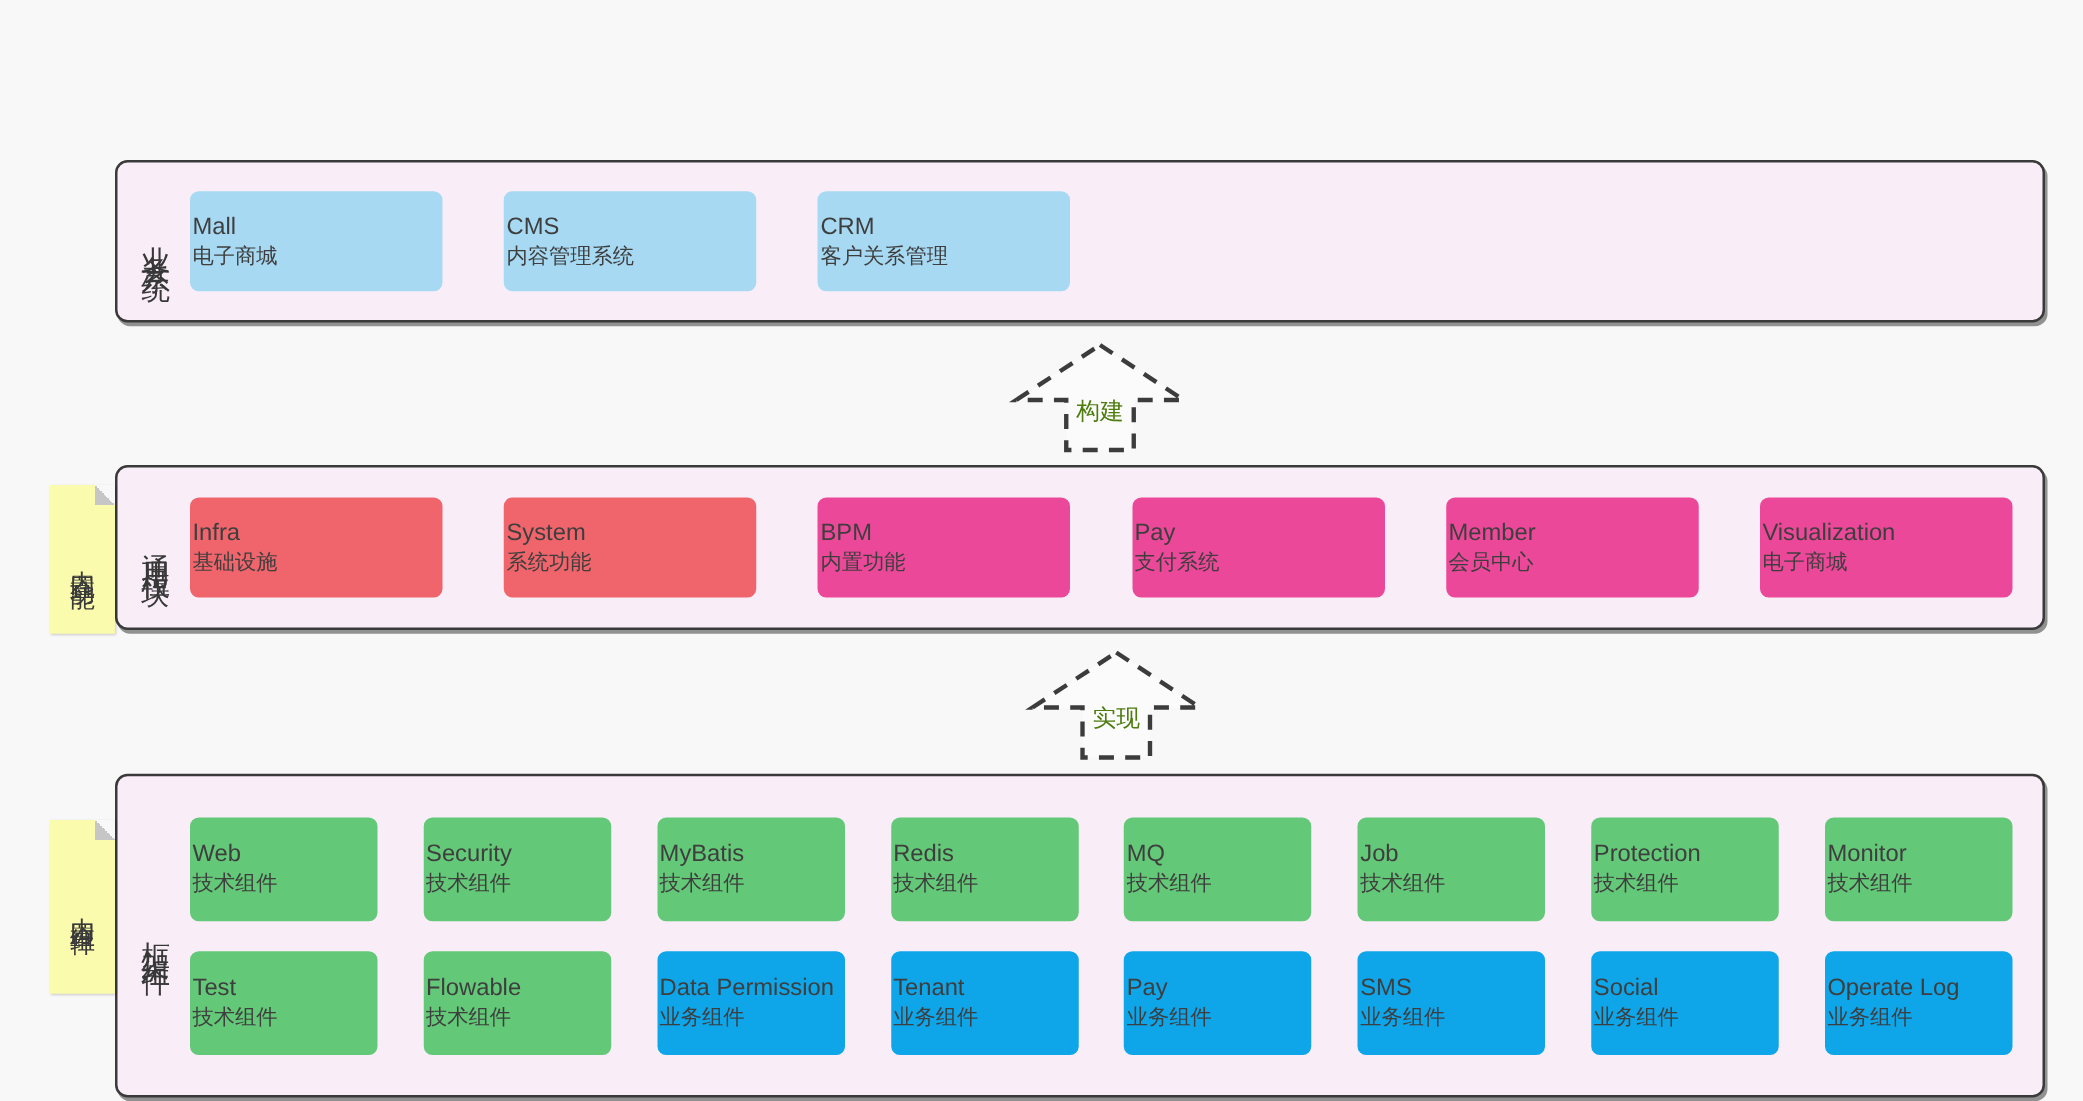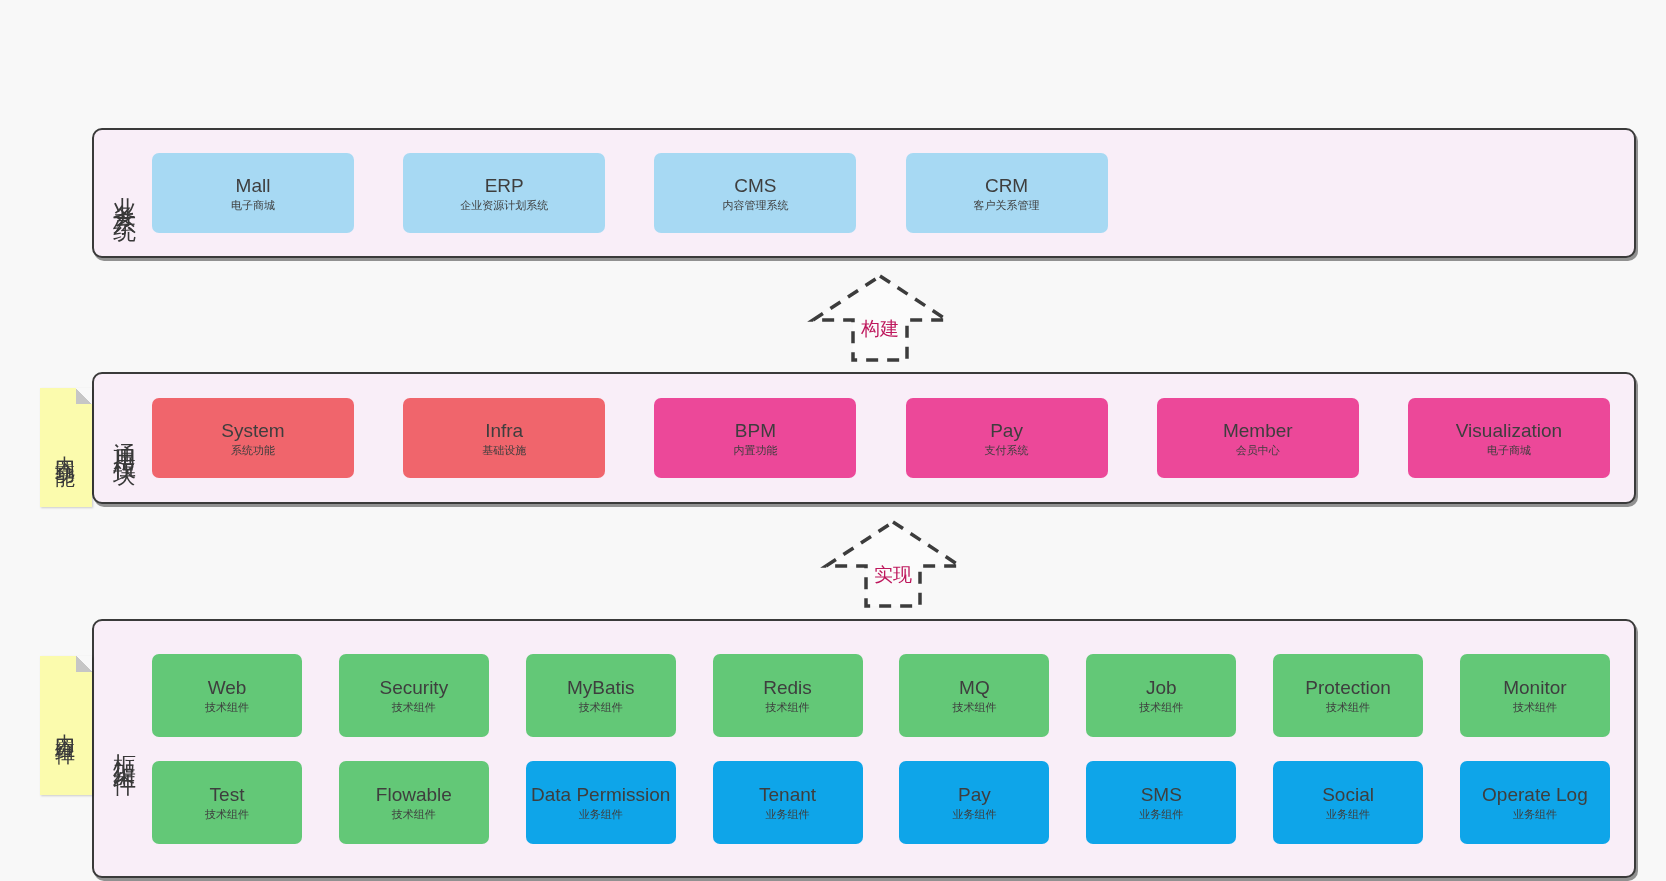--- a/index.html
+++ b/index.html
@@ -23,27 +23,27 @@
     font-size:23px;letter-spacing:7px;color:#383838;white-space:nowrap;
   }
   .boxes{
     position:absolute;left:58px;right:24px;top:0;bottom:0;
     display:grid;justify-content:space-between;align-content:center;
   }
   #panel-0 .boxes,#panel-1 .boxes{grid-template-columns:repeat(6,202px)}
   #panel-2 .boxes{grid-template-columns:repeat(8,150px);grid-template-rows:repeat(2,83px);row-gap:24px}
   .box{
     border-radius:7px;display:flex;flex-direction:column;
-    justify-content:center;align-items:center;text-align:center;
+    justify-content:center;align-items:flex-start;text-align:center;
     line-height:1.32;padding:2px;box-sizing:border-box;
   }
   #panel-0 .box,#panel-1 .box{height:80px}
   #panel-2 .box{height:83px}
   .box-name{font-size:19px}
-  .box-sub{font-size:11px}
+  .box-sub{font-size:17px}
   .blue{background:#a7d9f3}
   .red{background:#f0656c}
   .pink{background:#ec4899}
   .green{background:#63c877}
   .green-light{background:#0ea5e9}
   .note{
     position:absolute;left:40px;width:52px;background:#fbfbad;
     display:flex;align-items:center;justify-content:center;
     box-shadow:1px 1px 2px rgba(0,0,0,.18);
   }
@@ -56,59 +56,55 @@
   .note-text{
     writing-mode:vertical-rl;text-orientation:upright;
     font-size:20px;letter-spacing:4px;color:#3a3a3a;white-space:nowrap;
   }
   .arrow{position:absolute;width:150px;height:92px}
   #arrow-0{left:805px;top:272px}
   #arrow-1{left:818px;top:518px}
   .arrow svg{display:block}
   .arrow-label{
     position:absolute;left:50%;top:57px;transform:translate(-50%,-50%);
-    background:#fbfbfb;padding:1px 3px;font-size:19px;color:#be185d;
+    background:#fbfbfb;padding:1px 3px;font-size:19px;color:#4d7c0f;
     white-space:nowrap;
   }
 </style>
 </head>
 <body>
 
 <section class="panel" id="panel-0">
   <div class="layer-label">业务系统</div>
   <div class="boxes">
       <div class="box blue">
         <div class="box-name">Mall</div>
         <div class="box-sub">电子商城</div>
       </div>
       <div class="box blue">
-        <div class="box-name">ERP</div>
-        <div class="box-sub">企业资源计划系统</div>
-      </div>
-      <div class="box blue">
         <div class="box-name">CMS</div>
         <div class="box-sub">内容管理系统</div>
       </div>
       <div class="box blue">
         <div class="box-name">CRM</div>
         <div class="box-sub">客户关系管理</div>
       </div>
     </div>
 </section>
 
 <section class="panel" id="panel-1">
   <div class="layer-label">通用模块</div>
   <div class="boxes">
       <div class="box red">
+        <div class="box-name">Infra</div>
+        <div class="box-sub">基础设施</div>
+      </div>
+      <div class="box red">
         <div class="box-name">System</div>
         <div class="box-sub">系统功能</div>
-      </div>
-      <div class="box red">
-        <div class="box-name">Infra</div>
-        <div class="box-sub">基础设施</div>
       </div>
       <div class="box pink">
         <div class="box-name">BPM</div>
         <div class="box-sub">内置功能</div>
       </div>
       <div class="box pink">
         <div class="box-name">Pay</div>
         <div class="box-sub">支付系统</div>
       </div>
       <div class="box pink">

